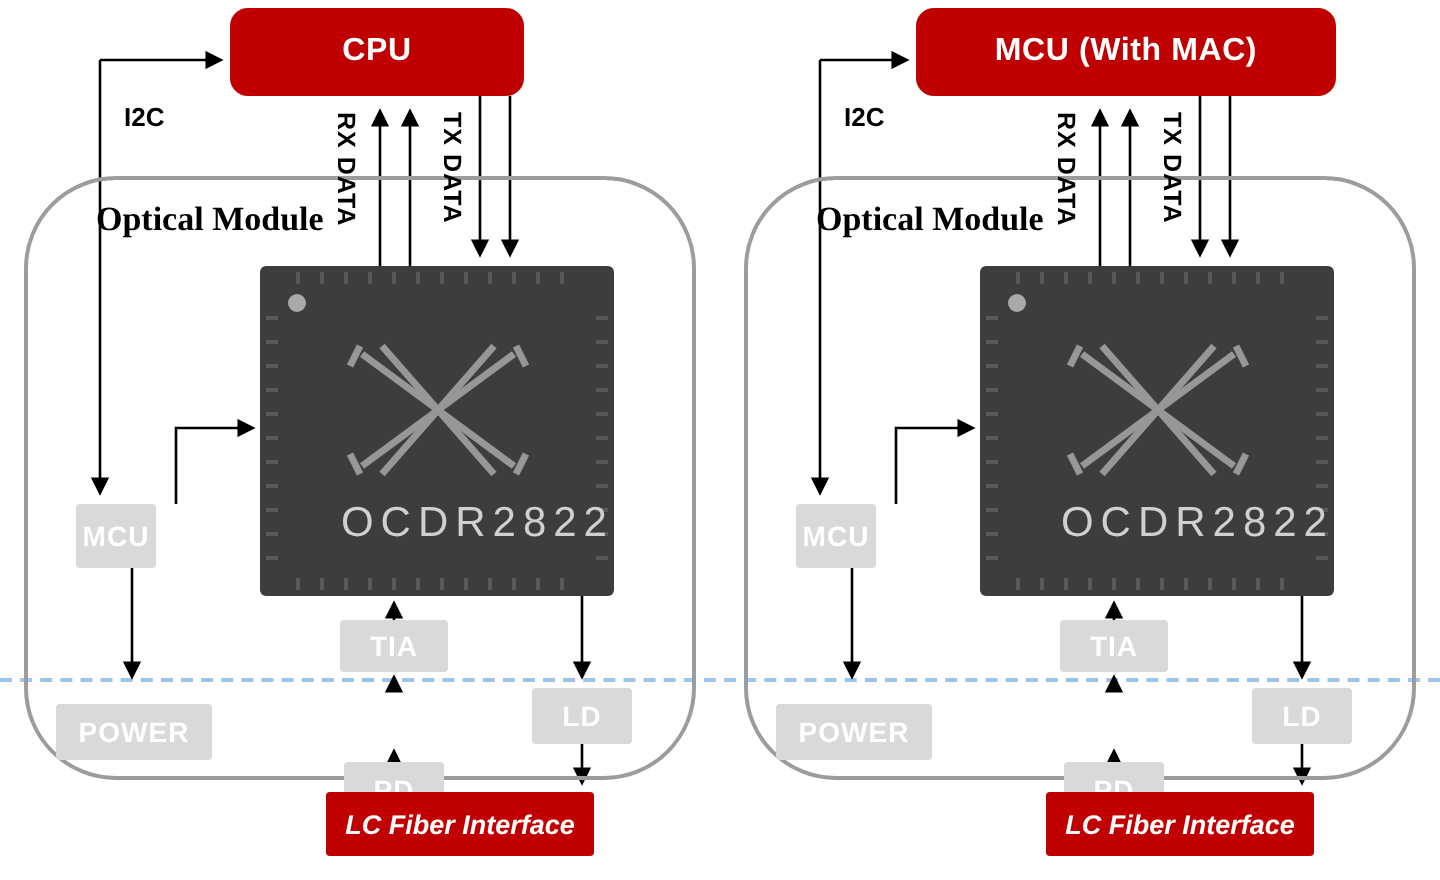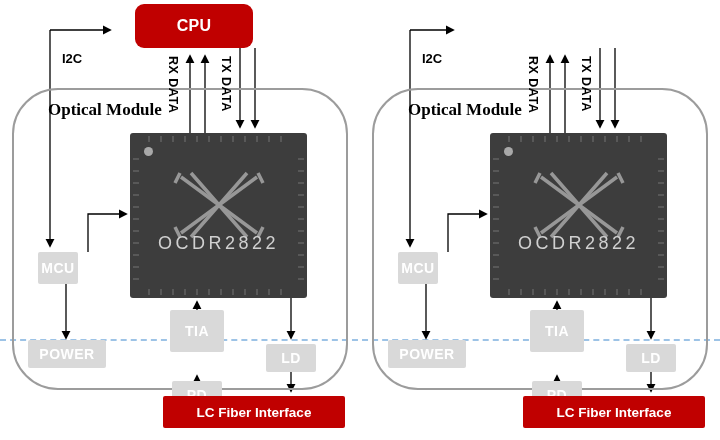--- a/index.html
+++ b/index.html
@@ -21,21 +21,21 @@
   .wires{position:absolute;left:0;top:0;z-index:1;}
   .diagram{position:absolute;top:0;width:360px;height:440px;z-index:2;}
   .d0{left:0;} .d1{left:360px;}
 
   
   .host-box{
     position:absolute;top:4px;height:44px;background:var(--accent-red);
     border-radius:9px;display:flex;align-items:center;justify-content:center;
     color:#fff;font-weight:bold;font-size:16px;letter-spacing:.3px;
   }
-  .d0 .host-box{left:115px;width:118px;margin-left:20px;}
+  .d0 .host-box{left:115px;width:147px;}
   .d1 .host-box{left:98px;width:210px;}
 
   .i2c-label{position:absolute;left:62px;top:7px;font-size:13px;font-weight:bold;margin-top:44px;}
 
   .module-outline{
     position:absolute;left:12px;top:88px;width:332px;height:298px;
     border:2px solid var(--outline-gray);border-radius:46px;background:transparent;
   }
   .module-label{position:absolute;left:48px;top:100px;font-size:17px;font-weight:bold;font-family:Liberation Serif, serif;}
 
@@ -55,40 +55,40 @@
     position:absolute;left:14px;top:14px;width:9px;height:9px;border-radius:50%;
     background:#a9a9a9;
   }
   .pins{position:absolute;}
   .pins-t{top:3px;left:18px;right:18px;height:6px;background:repeating-linear-gradient(90deg,#585858 0 2px,transparent 2px 12px);}
   .pins-b{bottom:3px;left:18px;right:18px;height:6px;background:repeating-linear-gradient(90deg,#585858 0 2px,transparent 2px 12px);}
   .pins-l{left:3px;top:18px;bottom:18px;width:6px;background:repeating-linear-gradient(0deg,#585858 0 2px,transparent 2px 12px);}
   .pins-r{right:3px;top:18px;bottom:18px;width:6px;background:repeating-linear-gradient(0deg,#585858 0 2px,transparent 2px 12px);}
   .logo{position:absolute;left:50%;top:36px;transform:translateX(-50%);color:var(--logo-gray);}
   .chip-label{
-    position:absolute;left:0;right:0;bottom:44px;text-align:center;
-    color:var(--chip-text);font-size:18px;letter-spacing:3.5px;font-weight:500;
+    position:absolute;left:0;right:0;bottom:24px;text-align:right;
+    color:var(--chip-text);font-size:21px;letter-spacing:3.5px;font-weight:500;
   }
 
   
   .gbox{
     position:absolute;background:var(--box-gray);color:#fff;font-weight:bold;
     display:flex;align-items:center;justify-content:center;border-radius:2px;
     font-size:14px;letter-spacing:.5px;
   }
   .mcu  {left:38px; top:252px;width:40px;height:32px;}
-  .power{left:28px; top:340px;width:78px;height:28px;}
-  .tia  {left:170px;top:310px;width:54px;height:42px;}
+  .power{left:28px; top:352px;width:78px;height:28px;}
+  .tia  {left:170px;top:310px;width:54px;height:26px;}
   .pd   {left:172px;top:344px;width:50px;height:28px;margin-top:37px;}
   .ld   {left:266px;top:344px;width:50px;height:28px;}
 
   .fiber-box{
-    position:absolute;left:163px;top:396px;width:182px;height:32px;
+    position:absolute;left:163px;top:396px;width:134px;height:32px;
     background:var(--accent-red);color:#fff;font-weight:bold;font-size:13.5px;
-    display:flex;align-items:center;justify-content:center;border-radius:2px;
+    display:flex;align-items:center;justify-content:center;border-radius:2px;font-style:italic;
   }
 </style>
 </head>
 <body>
 
 <div class="canvas">
 
   <div class="dashed-line"></div>
 
   <svg class="wires" width="720" height="440" viewBox="0 0 720 440">
@@ -164,20 +164,23 @@
     <div class="gbox mcu">MCU</div>
     <div class="gbox power">POWER</div>
     <div class="gbox tia">TIA</div>
     <div class="gbox pd">PD</div>
     <div class="gbox ld">LD</div>
     <div class="fiber-box">LC Fiber Interface</div>
   </section>
 
   <section class="diagram d1">
     <div class="i2c-label">I2C</div>
+    <div class="host-box">
+      <span>MCU (With MAC)</span>
+    </div>
     <div class="module-outline"></div>
     <div class="module-label">Optical Module</div>
     <div class="vlabel rx-label">RX DATA</div>
     <div class="vlabel tx-label">TX DATA</div>
 
     <div class="chip">
       <span class="pin1"></span>
       <div class="pins pins-t"></div>
       <div class="pins pins-b"></div>
       <div class="pins pins-l"></div>

